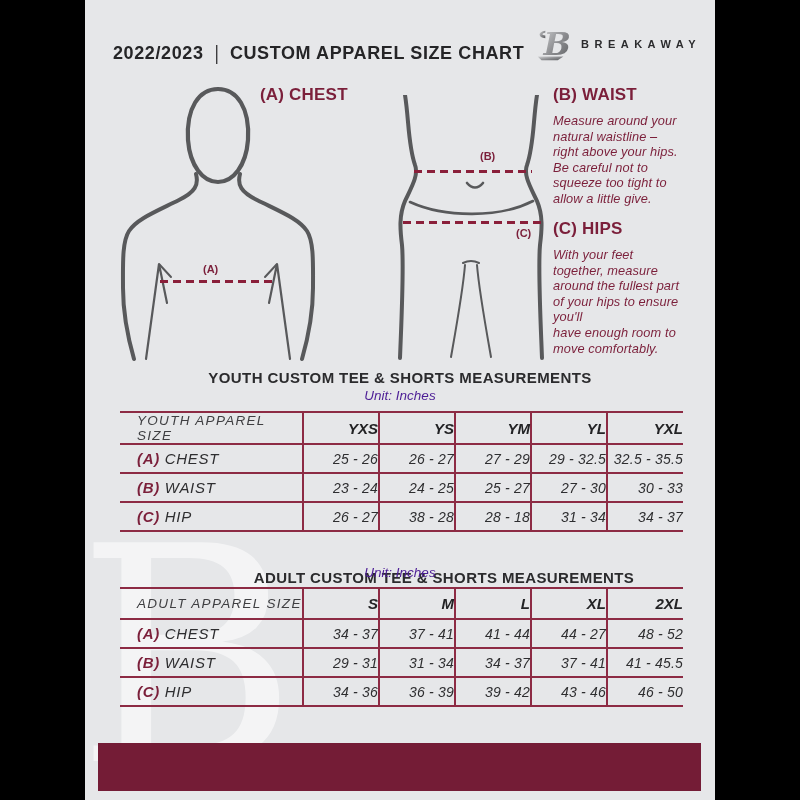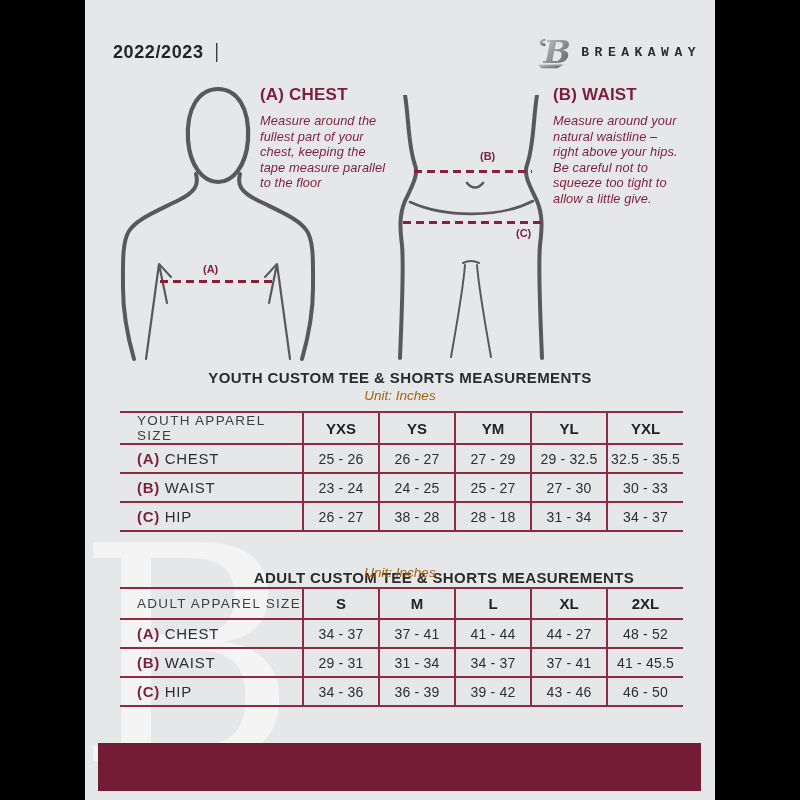--- a/index.html
+++ b/index.html
@@ -10,26 +10,26 @@
   *{margin:0;padding:0;box-sizing:border-box;}
   body{width:800px;height:800px;background:var(--letterbox);font-family:"Liberation Sans",sans-serif;overflow:hidden;}
   .stage{position:relative;width:800px;height:800px;background:var(--letterbox);}
   .page{position:absolute;left:85px;top:0;width:630px;height:800px;background:var(--page_bg);overflow:hidden;}
 
   
   .watermark{position:absolute;left:-8px;top:508px;font-family:"DejaVu Serif",serif;font-size:300px;line-height:1;
     color:rgba(255,255,255,0.55);z-index:0;user-select:none;}
 
   
-  .header{position:absolute;left:28px;right:14px;top:31px;height:42px;display:flex;justify-content:space-between;align-items:center;z-index:2;}
+  .header{position:absolute;left:28px;right:14px;top:22px;height:42px;display:flex;justify-content:space-between;align-items:flex-end;z-index:2;}
   .header .titlegrp{display:flex;align-items:center;gap:11px;}
   .hdr-year,.hdr-title{font-size:18px;font-weight:bold;letter-spacing:0.6px;color:#252527;}
   .hdr-div{font-size:17px;color:#3a3a3c;font-weight:400;transform:scaleY(1.2);}
   .brandgrp{display:flex;align-items:center;gap:8px;}
-  .brand-name{font-size:13px;font-weight:bold;letter-spacing:5.5px;color:#2b2b2d;font-family:Liberation Mono, monospace;}
+  .brand-name{font-size:11px;font-weight:bold;letter-spacing:5.5px;color:#2b2b2d;}
 
   
   svg.figure{position:absolute;z-index:1;}
   .fig-left{left:30px;top:78px;width:210px;height:285px;}
   .fig-right{left:300px;top:95px;width:175px;height:265px;}
   .dash{position:absolute;height:3px;z-index:2;
     background:repeating-linear-gradient(90deg,var(--maroon_dash) 0 8px,transparent 8px 13px);}
   .dash-a{left:75px;top:280px;width:113px;}
   .dash-b{left:329px;top:170px;width:118px;}
   .dash-c{left:318px;top:221px;width:140px;}
@@ -42,29 +42,29 @@
   .instr{position:absolute;z-index:3;}
   .instr h3{font-size:17px;font-weight:bold;color:var(--maroon_text);letter-spacing:0.2px;}
   .instr p{margin-top:8px;font-size:12.8px;line-height:15.6px;font-style:italic;color:var(--maroon_text);white-space:pre-line;letter-spacing:0.1px;}
   .instr-chest{left:175px;top:85px;width:150px;}
   .instr-waist{left:468px;top:85px;width:150px;}
   .instr-hips{left:468px;top:219px;width:152px;}
 
   
   .sect-title{position:absolute;left:0;width:100%;text-align:center;font-size:15px;font-weight:bold;
     letter-spacing:0.4px;color:#2b2b2d;z-index:2;}
-  .sect-unit{position:absolute;left:0;width:100%;text-align:center;font-size:13.5px;font-style:italic;color:#a16207;z-index:2;}
+  .sect-unit{position:absolute;left:0;width:100%;text-align:center;font-size:13.5px;font-style:italic;color:#4c1d95;z-index:2;}
   .youth-title{top:369px;} .youth-unit{top:388px;}
   .adult-title{top:569px;margin-left:44px;} .adult-unit{top:565px;}
 
   table.size-table{position:absolute;left:35px;width:563px;border-collapse:collapse;z-index:2;background:transparent;
     border-top:2px solid var(--maroon_line);border-bottom:2px solid var(--maroon_line);table-layout:fixed;}
   .youth-table{top:411px;} .adult-table{top:587px;}
-  table.size-table tr{border-bottom:2px solid var(--maroon_line);}
-  table.size-table th,table.size-table td{border-left:2px solid var(--maroon_line);height:29px;vertical-align:middle;}
+  table.size-table tr{border-bottom:2px solid var(--maroon_line);font-style:italic;}
+  table.size-table th,table.size-table td{border-left:2px solid var(--maroon_line);height:29px;vertical-align:middle;text-align:right;}
   table.size-table th:first-child,table.size-table td:first-child{border-left:none;width:183px;text-align:left;padding-left:17px;}
   table.size-table thead th{height:31px;}
   th.label-head{font-weight:400;font-size:13.5px;letter-spacing:1.3px;color:#3f3f42;}
   th.size-head{font-weight:bold;font-size:15px;text-align:center;color:#232325;}
   td.row-label{font-size:15px;color:#2e2e30;letter-spacing:0.7px;}
   td.row-label .prefix{font-weight:bold;color:var(--maroon_text);}
   td.value{font-size:14px;text-align:center;color:#2e2e30;letter-spacing:0.2px;margin-top:29px;}
 
   
   .footer-bar{position:absolute;left:13px;top:743px;width:603px;height:48px;background:var(--footer_bar);z-index:4;}
@@ -74,20 +74,21 @@
 
 <div class="stage">
   <div class="page">
 
     <div class="watermark">B</div>
 
     <div class="header">
       <div class="titlegrp">
         <span class="hdr-year">2022/2023</span>
         <span class="hdr-div">|</span>
+        <span class="hdr-title">CUSTOM APPAREL SIZE CHART</span>
       </div>
       <div class="brandgrp">
         <svg width="42" height="40" viewBox="0 0 44 40">
           <defs>
             <linearGradient id="lg" x1="0" y1="0" x2="1" y2="1">
               <stop offset="0" stop-color="#d2d3d5"></stop>
               <stop offset="0.5" stop-color="#8f9093"></stop>
               <stop offset="1" stop-color="#5a5b5e"></stop>
             </linearGradient>
           </defs>
@@ -125,35 +126,40 @@
 
     <div class="dash dash-a"></div>
     <div class="dash dash-b"></div>
     <div class="dash dash-c"></div>
     <span class="fig-label label-a">(A)</span>
     <span class="fig-label label-b">(B)</span>
     <span class="fig-label label-c">(C)</span>
 
     <div class="instr instr-chest">
       <h3>(A) CHEST</h3>
-      <p>Measure around the
-fullest part of your
-chest, keeping the
-tape measure parallel
-to the floor</p>
     </div>
     <div class="instr instr-waist">
       <h3>(B) WAIST</h3>
       <p>Measure around your
 natural waistline –
 right above your hips.
 Be careful not to
 squeeze too tight to
 allow a little give.</p>
     </div>
+    <div class="instr instr-hips">
+      <h3>(C) HIPS</h3>
+      <p>With your feet
+together, measure
+around the fullest part
+of your hips to ensure
+you'll
+have enough room to
+move comfortably.</p>
+    </div>
 
     <div class="sect-title youth-title">YOUTH CUSTOM TEE &amp; SHORTS MEASUREMENTS</div>
     <div class="sect-unit youth-unit">Unit: Inches</div>
     <table class="size-table youth-table">
         <thead>
           <tr>
             <th class="label-head">YOUTH APPAREL SIZE</th>
             <th class="size-head">YXS</th>
             <th class="size-head">YS</th>
             <th class="size-head">YM</th>

